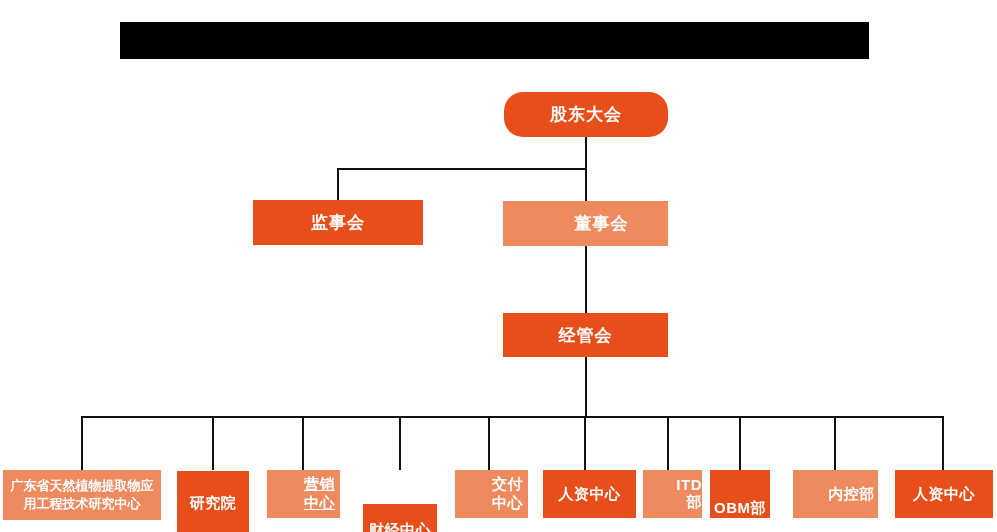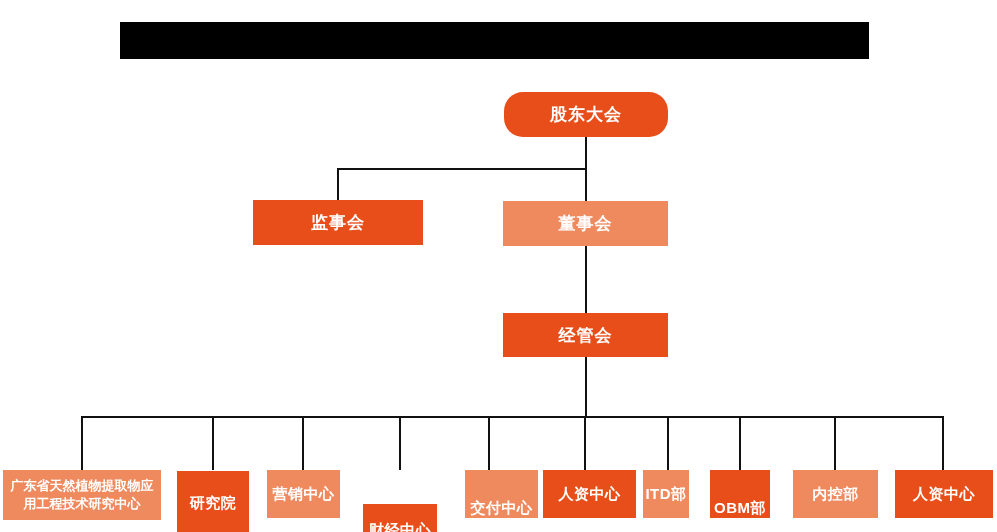--- a/index.html
+++ b/index.html
@@ -27,21 +27,21 @@
     position: absolute;
     display: flex;
     align-items: center;
     justify-content: center;
     text-align: center;
     color: #ffffff;
     font-weight: bold;
     box-sizing: border-box;
   }
   .node.dark  { background: var(--dark, #e84e1a); }
-  .node.light { background: var(--light, #ef8a5e); }
+  .node.light { background: var(--light, #ef8a5e); padding-left: 32px; }
   .lvl-main { font-size: 17px; letter-spacing: 1px; }
   .dept     { font-size: 15px; letter-spacing: 0.5px; }
   .dept.small {
     font-size: 13px;
     letter-spacing: 0;
     line-height: 1.35;
     padding: 8px 6px;
   }
   .line {
     position: absolute;
@@ -87,33 +87,33 @@
   <div class="node dark lvl-main" style="left:503px; top:313px; width:165px; height:44px;">
     <span>经管会</span>
   </div>
 
   <div class="node light dept small" style="left:3px; top:470px; width:158px; height:50px;">
     <span>广东省天然植物提取物应用工程技术研究中心</span>
   </div>
   <div class="node dark dept" style="left:177px; top:471px; width:72px; height:64px;">
     <span>研究院</span>
   </div>
-  <div class="node light dept" style="left:267px; top:470px; width:73px; height:48px;">
+  <div class="node light dept" style="left:267px; top:470px; width:73px; height:48px;text-decoration:underline;">
     <span>营销中心</span>
   </div>
   <div class="node dark dept" style="left:363px; top:470px; width:74px; height:52px;margin-top:34px;">
     <span>财经中心</span>
   </div>
-  <div class="node light dept" style="left:465px; top:470px; width:73px; height:48px;align-items:flex-end;">
+  <div class="node light dept" style="left:455px; top:470px; width:73px; height:48px;">
     <span>交付中心</span>
   </div>
   <div class="node dark dept" style="left:543px; top:470px; width:93px; height:48px;">
     <span>人资中心</span>
   </div>
-  <div class="node light dept" style="left:643px; top:470px; width:46px; height:48px;">
+  <div class="node light dept" style="left:643px; top:470px; width:59px; height:48px;text-align:right;">
     <span>ITD部</span>
   </div>
   <div class="node dark dept" style="left:710px; top:470px; width:60px; height:48px;align-items:flex-end;">
     <span>OBM部</span>
   </div>
   <div class="node light dept" style="left:793px; top:470px; width:85px; height:48px;">
     <span>内控部</span>
   </div>
   <div class="node dark dept" style="left:895px; top:470px; width:98px; height:48px;">
     <span>人资中心</span>

